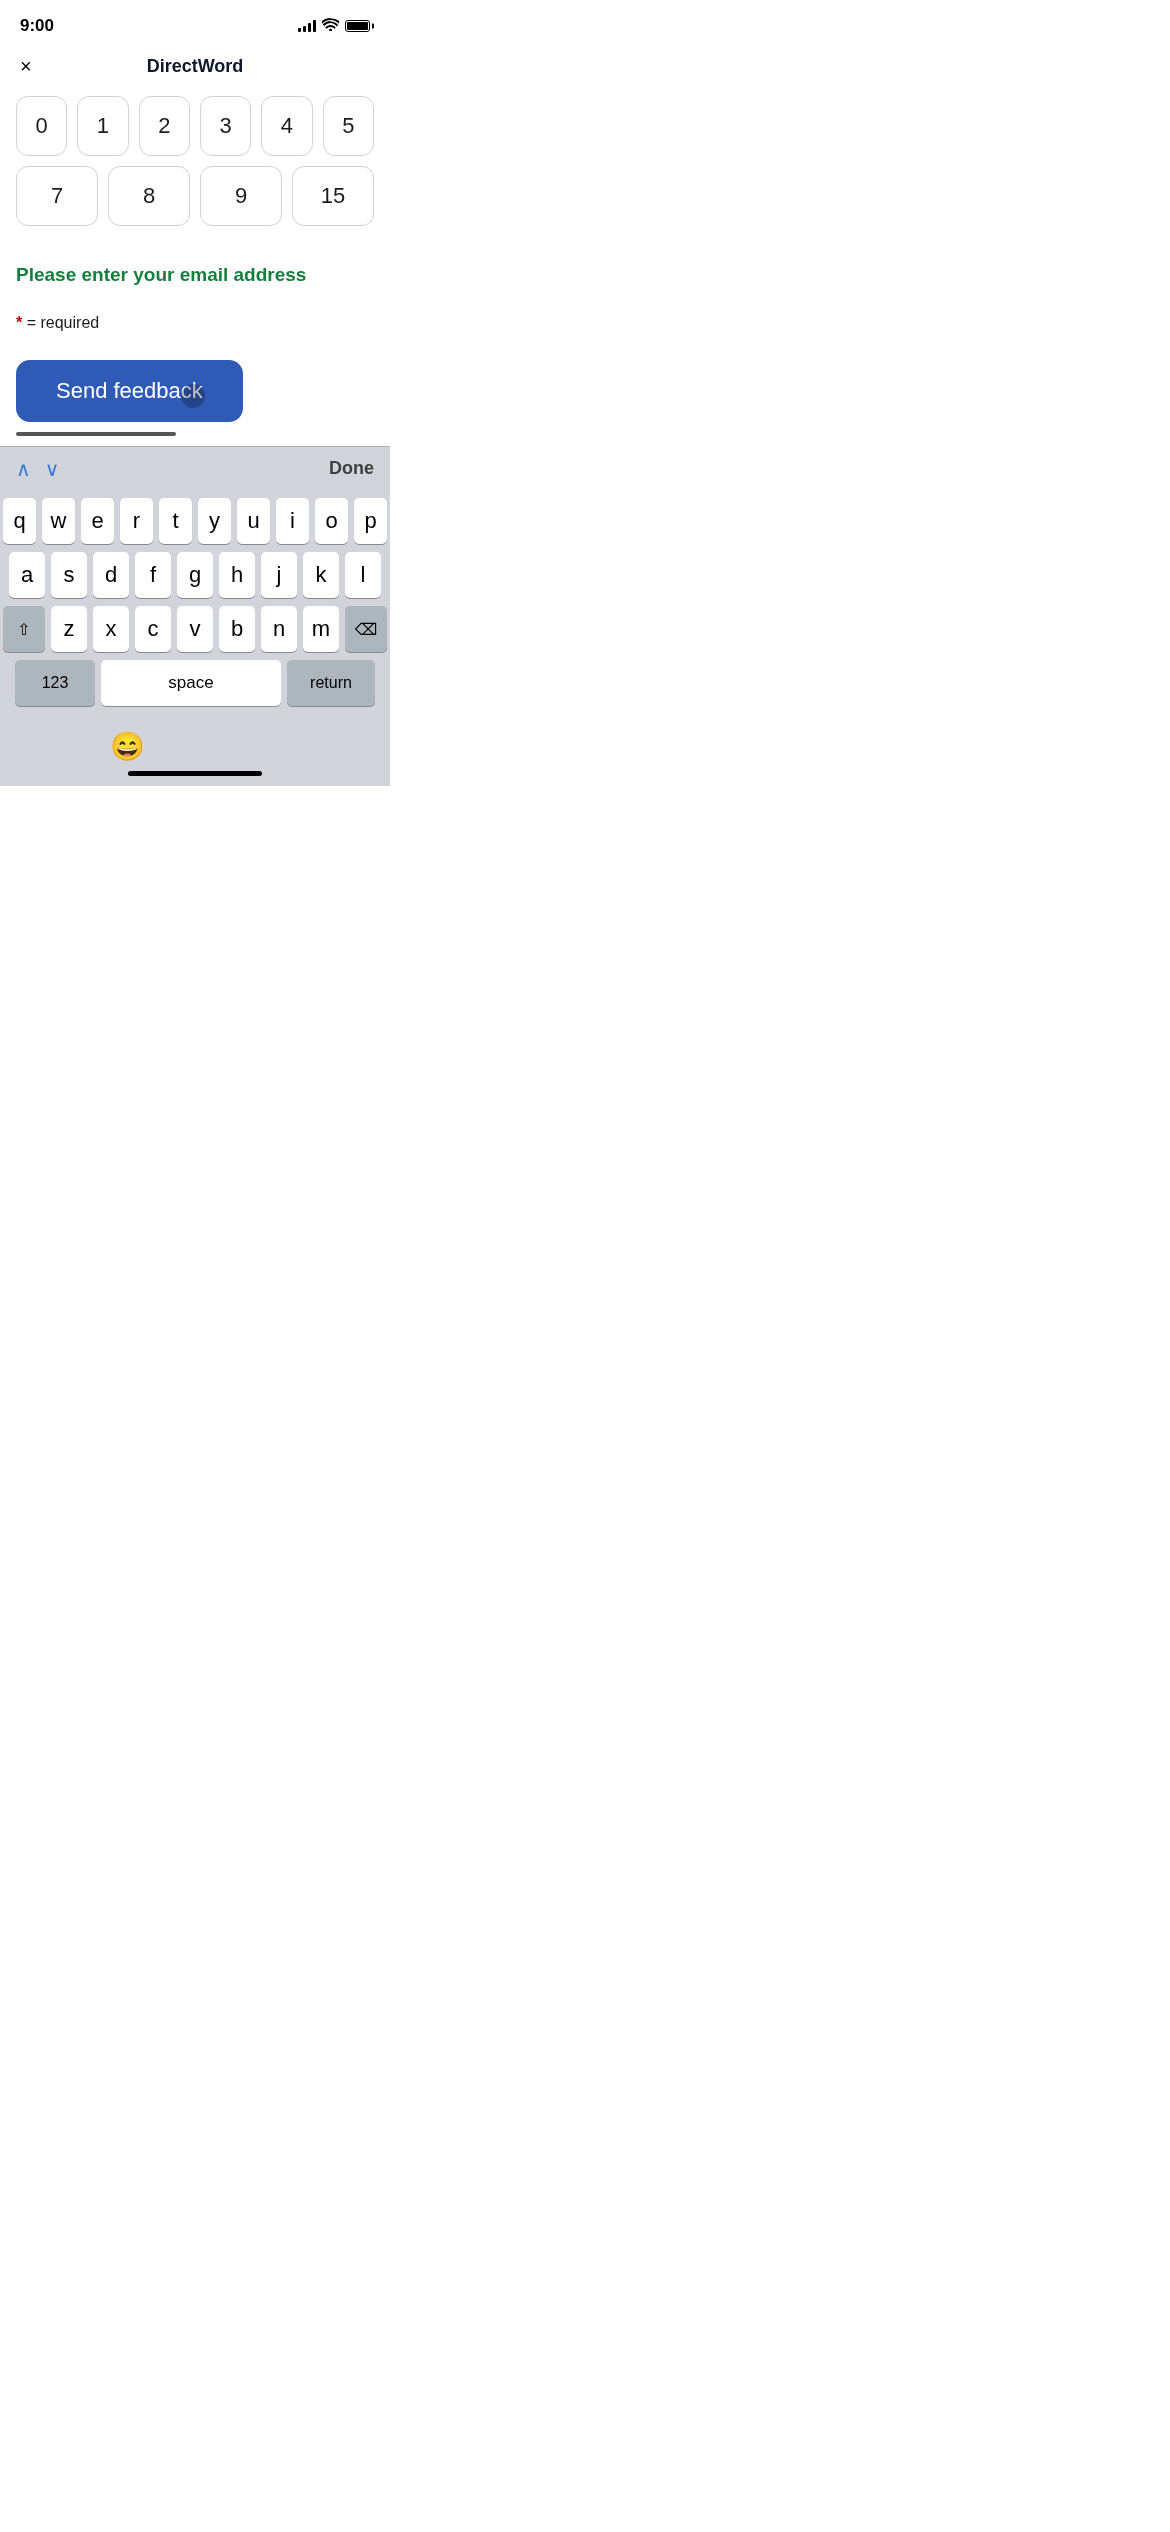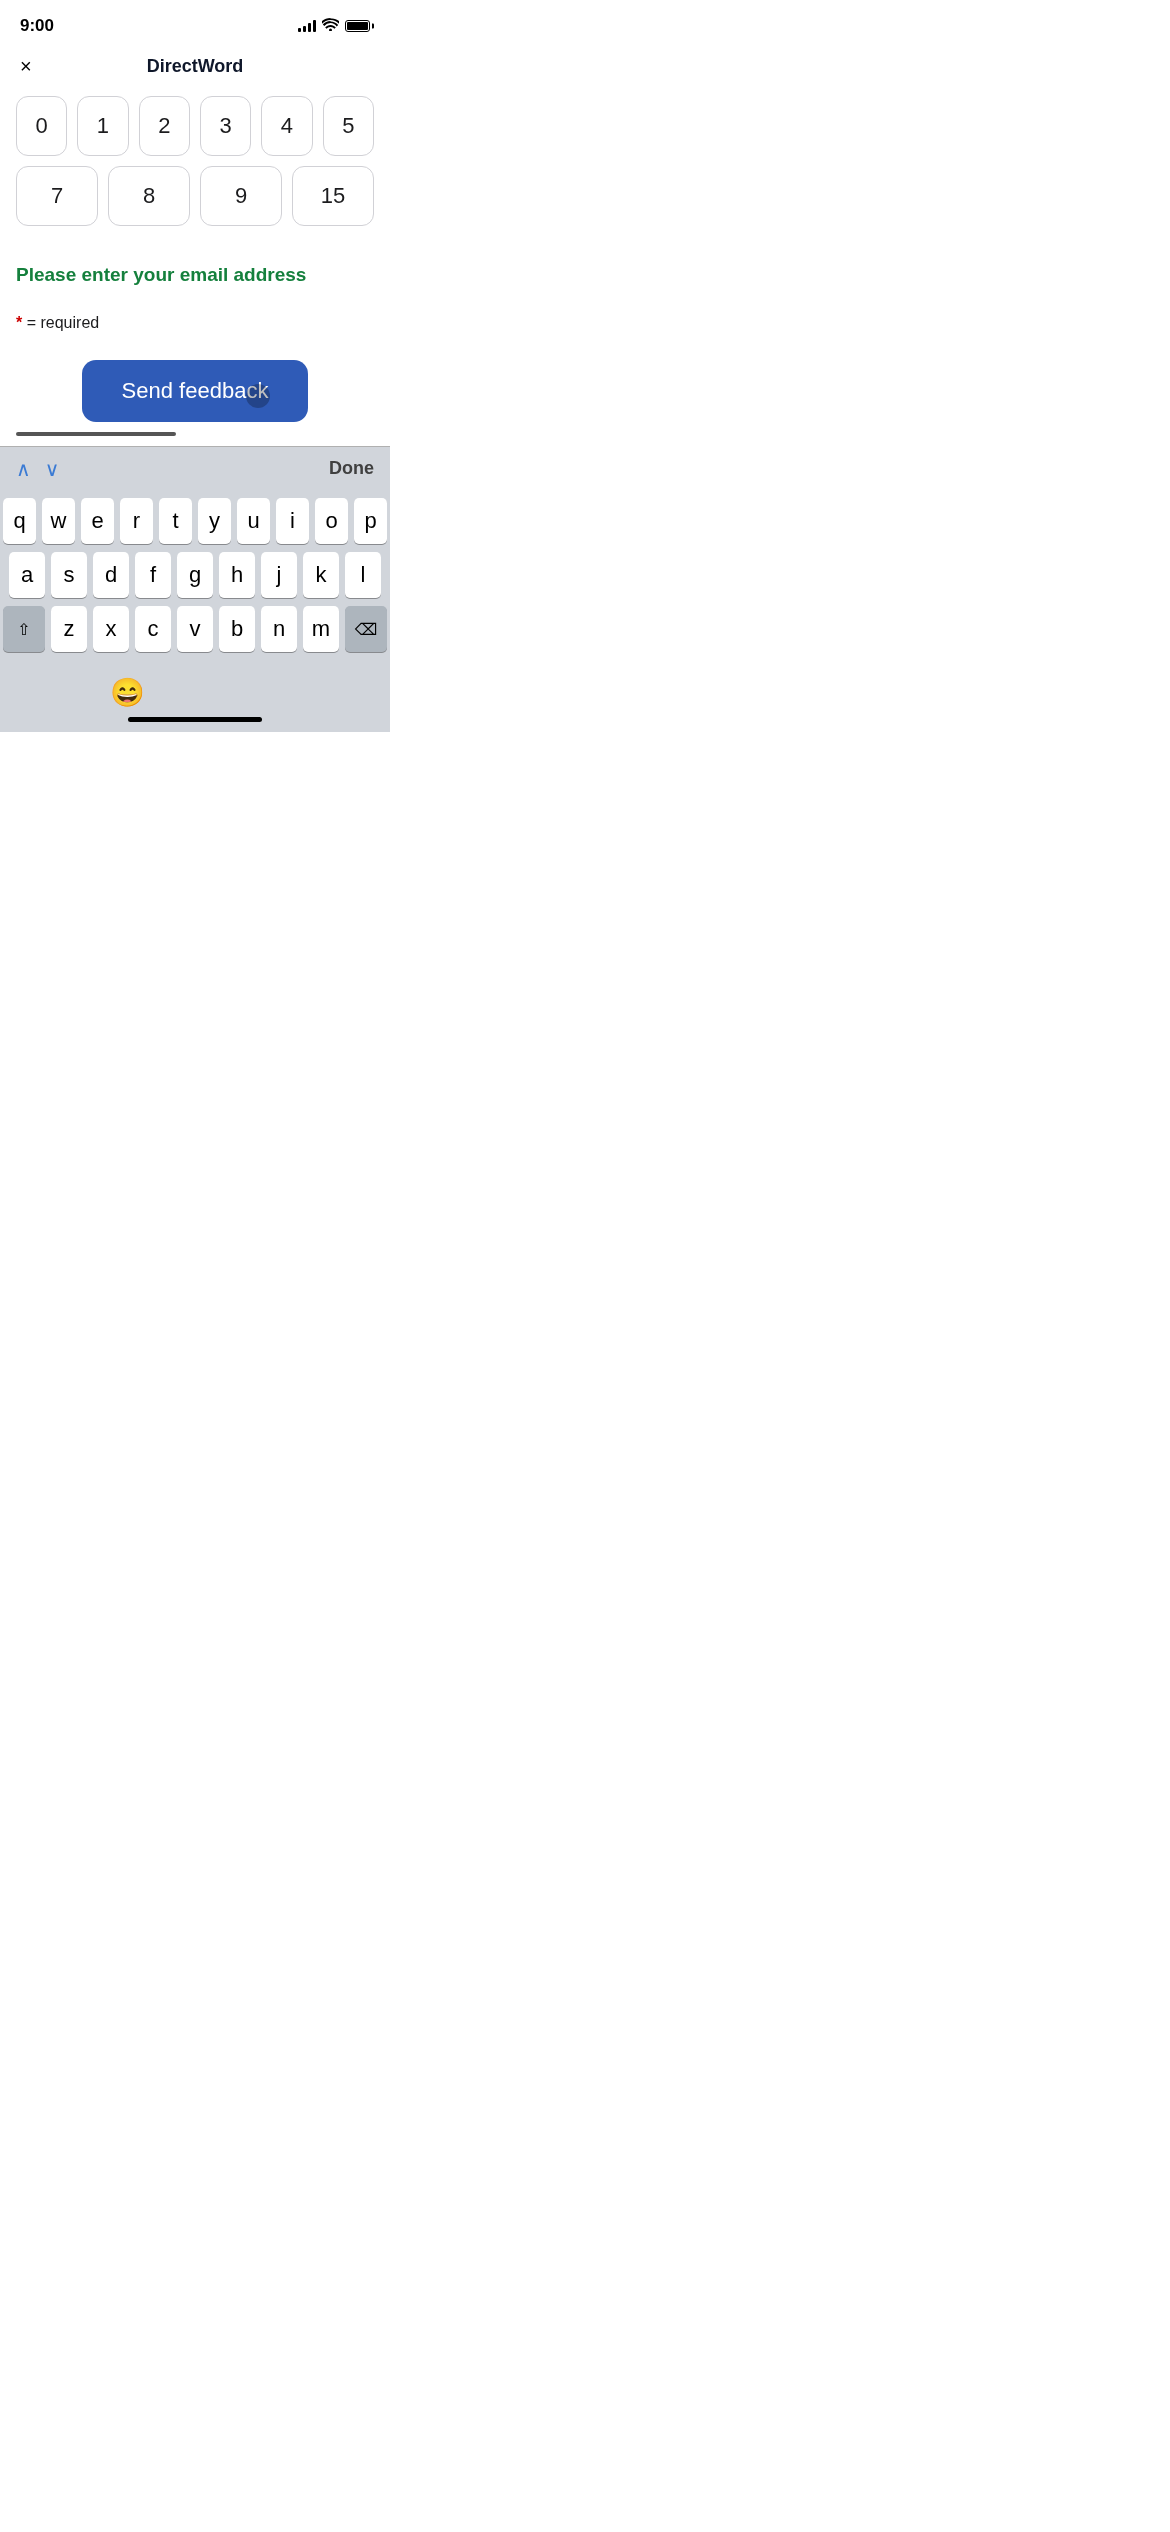--- a/index.html
+++ b/index.html
@@ -182,21 +182,21 @@
 
     .required-asterisk {
       color: #cc0000;
       font-weight: 700;
     }
 
     
     .send-btn-wrapper {
       padding: 28px 16px 0 16px;
       display: flex;
-      justify-content: center;
+      justify-content: flex-start;
     }
 
     .send-btn {
       background: #2f5bb7;
       color: #fff;
       border: none;
       border-radius: 14px;
       padding: 18px 40px;
       font-size: 22px;
       font-weight: 500;
@@ -444,20 +444,25 @@
     <div class="key">z</div>
     <div class="key">x</div>
     <div class="key">c</div>
     <div class="key">v</div>
     <div class="key">b</div>
     <div class="key">n</div>
     <div class="key">m</div>
     <div class="key key-special key-delete">⌫</div>
   </div>
 
+  <div class="key-row">
+    <div class="key key-special key-123">123</div>
+    <div class="key key-space">space</div>
+    <div class="key key-special key-return">return</div>
+  </div>
 </div>
 
 <div class="bottom-bar">
   <div class="keyboard-bottom">
     <span class="emoji-btn">😄</span>
     <div style="width:134px"></div>
   </div>
   <div class="home-indicator"></div>
 </div>
 

